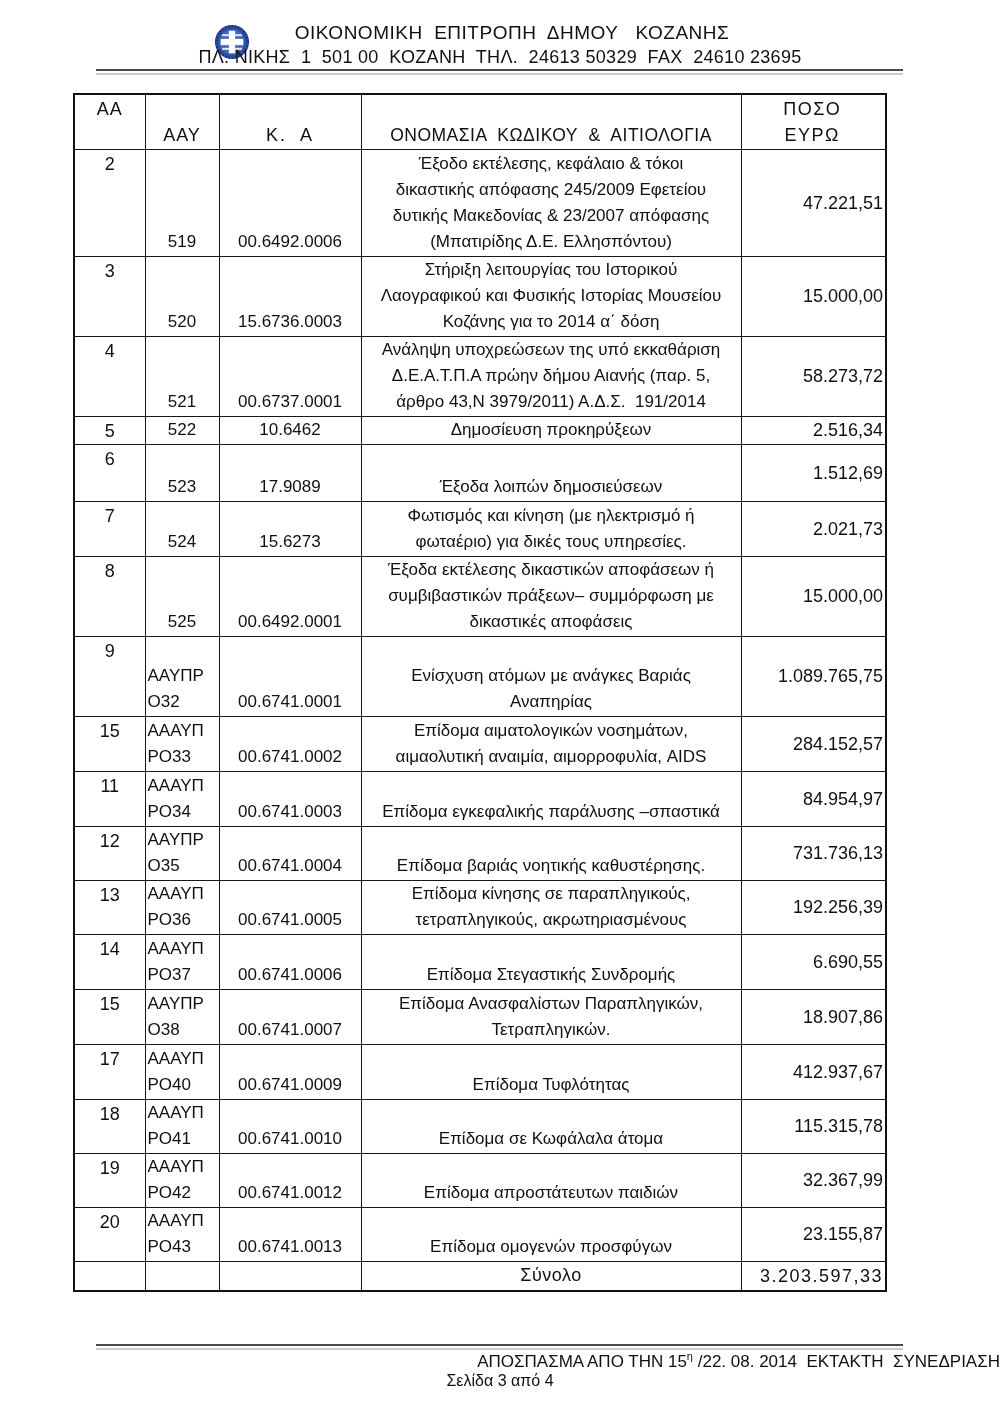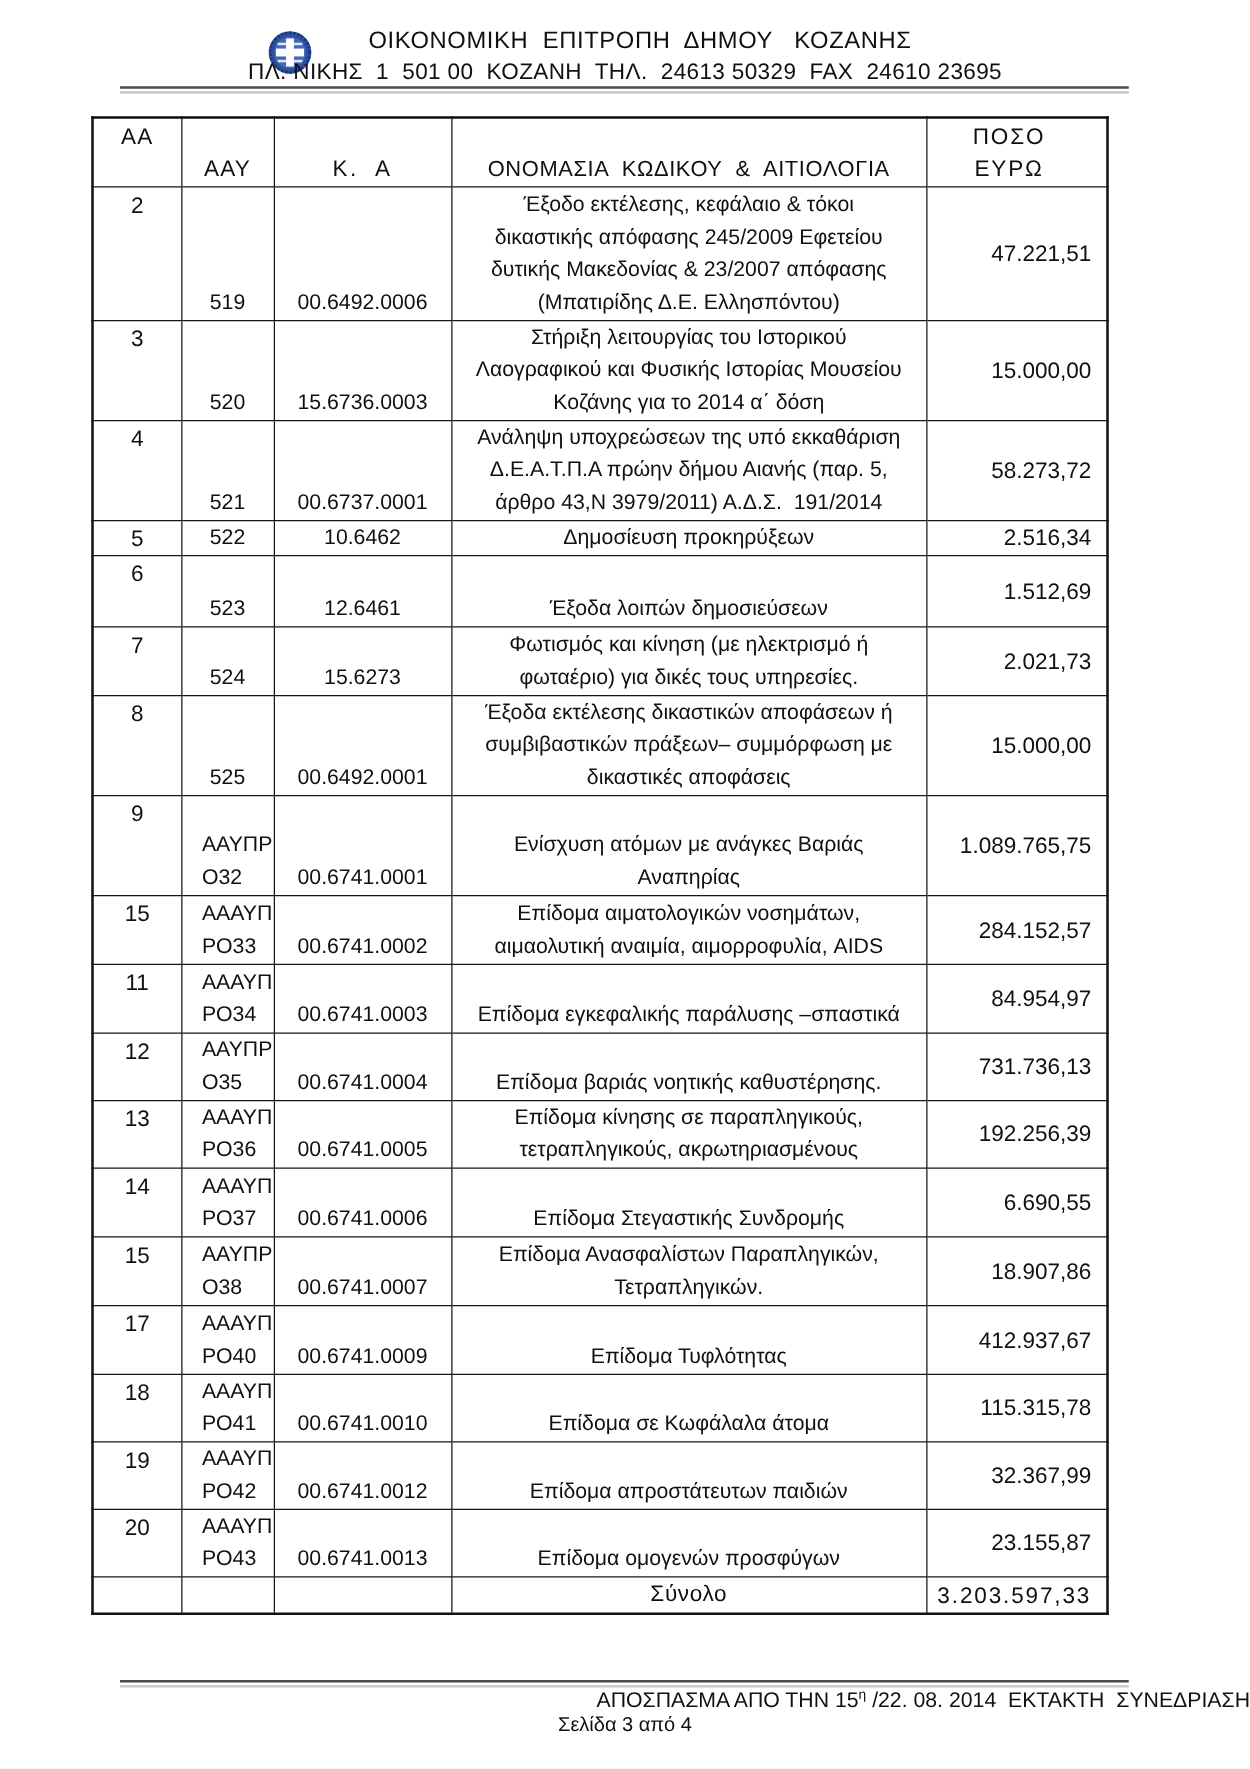--- a/index.html
+++ b/index.html
@@ -25,24 +25,24 @@
     border-collapse:collapse; table-layout:fixed;
     width:812px; border:2px solid #111;
   }
   .budget th, .budget td {
     border:1.5px solid #161616;
     font-weight:normal; font-size:17px; line-height:26px;
     white-space:pre-wrap; overflow:hidden; padding:0;
   }
   .budget .aa   { vertical-align:top;    text-align:center; font-size:18px; padding-top:1px; }
   .budget .aay  { vertical-align:bottom; text-align:center; padding-bottom:1px; }
-  .budget .aay.wrap { text-align:left; padding-left:16px; }
+  .budget .aay.wrap { text-align:left; padding-left:2px; }
   .budget .ka   { vertical-align:bottom; text-align:center; padding-bottom:1px; }
   .budget .desc { vertical-align:bottom; text-align:center; padding:0 2px 1px 2px; }
-  .budget .amt  { vertical-align:middle; text-align:right;  font-size:18px; padding-right:12px; }
+  .budget .amt  { vertical-align:middle; text-align:right;  font-size:18px; padding-right:2px; }
   .budget thead th.aa   { font-size:18px; letter-spacing:1px; }
   .budget thead th.aay  { font-size:18px; letter-spacing:1px; }
   .budget thead th.ka   { font-size:18px; letter-spacing:2px; }
   .budget thead th.desc { font-size:17.5px; letter-spacing:.5px;margin-top:27px; }
   .budget thead th.amt  { vertical-align:middle; text-align:center; font-size:18px; letter-spacing:1.5px; }
   .budget .total-label  { vertical-align:middle; font-size:18px; letter-spacing:.5px; }
   .budget .total-amt    { letter-spacing:1.5px; }
   
   .ftr1 { position:absolute; top:1350px; left:0; width:100%; text-align:right;
           font-size:17px; white-space:pre-wrap; }
@@ -120,21 +120,21 @@
         <tr style="height: 28px;">
           <td class="aa">5</td>
           <td class="aay">522</td>
           <td class="ka">10.6462</td>
           <td class="desc">Δημοσίευση προκηρύξεων</td>
           <td class="amt">2.516,34</td>
         </tr>
         <tr style="height: 57px;">
           <td class="aa">6</td>
           <td class="aay">523</td>
-          <td class="ka">12.6461</td>
+          <td class="ka">17.9089</td>
           <td class="desc">Έξοδα λοιπών δημοσιεύσεων</td>
           <td class="amt">1.512,69</td>
         </tr>
         <tr style="height: 55px;">
           <td class="aa">7</td>
           <td class="aay">524</td>
           <td class="ka">15.6273</td>
           <td class="desc">Φωτισμός και κίνηση (με ηλεκτρισμό ή
 φωταέριο) για δικές τους υπηρεσίες.</td>
           <td class="amt">2.021,73</td>

